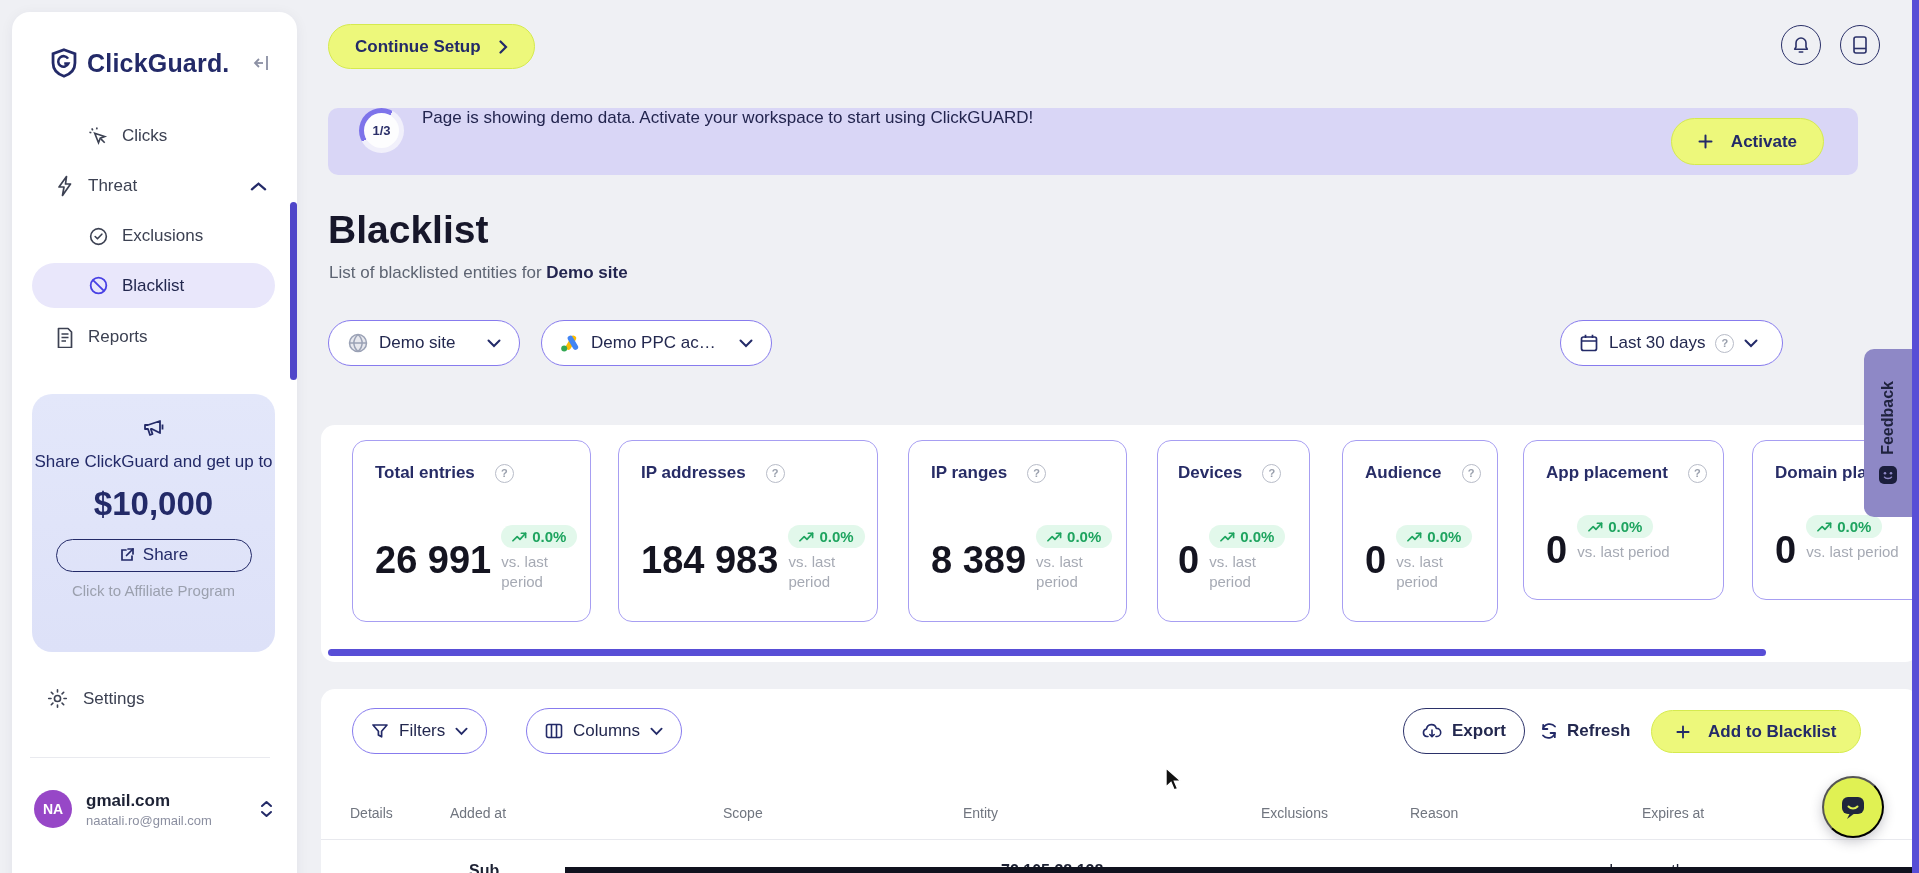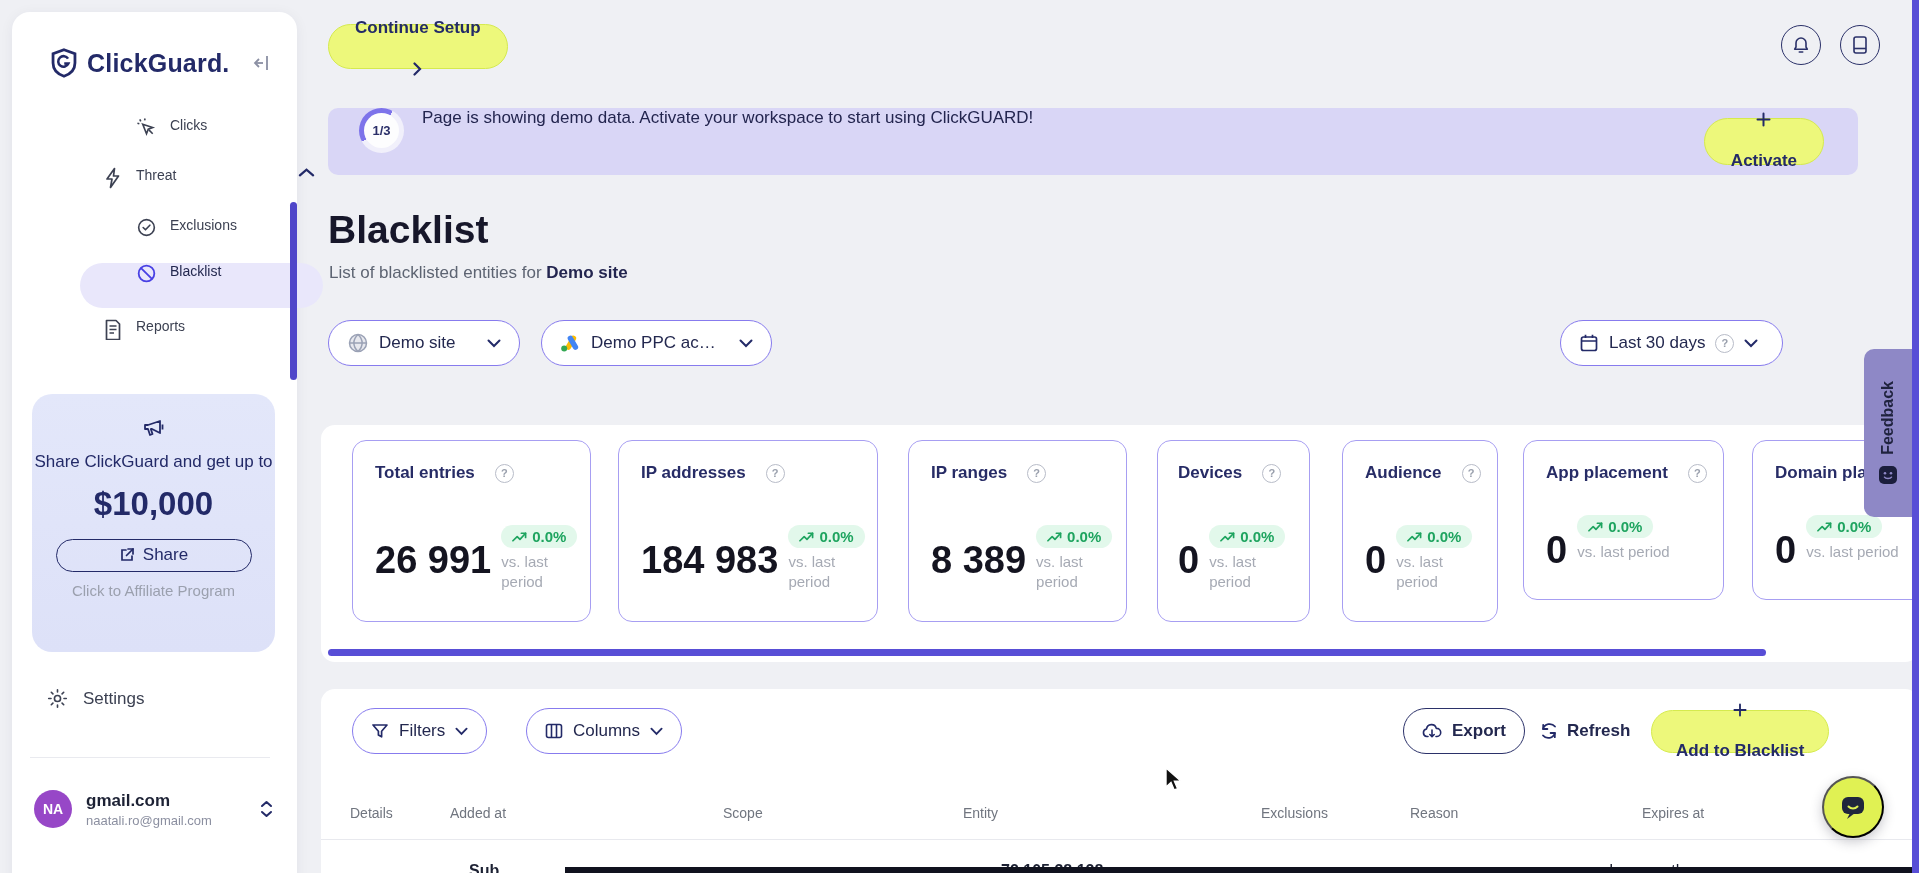--- a/index.html
+++ b/index.html
@@ -6,22 +6,22 @@
   html,body { width:1919px; height:873px; overflow:hidden; }
   body { font-family:"Liberation Sans", sans-serif; background:#eff0f4; color:#23284f; }
   #root { position:relative; width:1919px; height:873px; overflow:hidden; }
 
   
   .sidebar { position:absolute; left:12px; top:12px; width:285px; height:900px;
     background:#ffffff; border-radius:18px; box-shadow:0 2px 14px rgba(30,30,70,.06); }
   .logo-row { position:absolute; left:38px; top:36px; display:flex; align-items:center; gap:9px; }
   .logo-text { font-size:25px; font-weight:800; color:#232a68; letter-spacing:.2px; }
   .collapse-btn { position:absolute; left:240px; top:40px; color:#8b8fa3; cursor:pointer; }
-  .nav-item { position:absolute; display:flex; gap:13px; font-size:14px;
-    color:#3c4152; height:38px; cursor:pointer;margin-left:48px; }
+  .nav-item { position:absolute; display:flex; align-items:center; gap:13px; font-size:17px;
+    color:#3c4152; height:38px; cursor:pointer; }
   .nav-item .lbl { white-space:nowrap; }
   .nav-active { left:20px; top:251px; width:243px; height:45px; background:#e9e7fb;
     border-radius:999px; padding-left:56px; color:#23284f; font-weight:500; }
   .nav-active svg { position:absolute; left:56px; }
   .side-scroll { position:absolute; left:278px; top:190px; width:7px; height:178px;
     background:#4f46c9; border-radius:4px; }
 
   .promo { position:absolute; left:20px; top:382px; width:243px; height:258px;
     background:linear-gradient(180deg,#e3e7fa 0%,#dde1f8 100%); border-radius:20px; text-align:center; }
   .promo-title { margin-top:56px; font-size:17px; font-weight:400; color:#232a68; line-height:1.45; }
@@ -37,22 +37,22 @@
   .side-divider { position:absolute; left:18px; top:745px; width:240px; height:1px; background:#e9eaef; }
   .user-row { position:absolute; left:22px; top:778px; width:240px; display:flex; align-items:center; cursor:pointer; }
   .avatar { width:38px; height:38px; border-radius:50%; background:#9747c7; color:#fff;
     font-size:14px; font-weight:700; display:grid; place-items:center; }
   .user-texts { margin-left:14px; flex:1; }
   .user-name { font-size:17px; font-weight:700; color:#1d2235; }
   .user-email { font-size:13px; color:#8b8fa0; margin-top:2px; }
 
   
   .lime-btn { background:#edf87b; border:1.6px solid #d5ea4e; border-radius:999px;
-    color:#232a68; font-weight:600; display:inline-flex; align-items:center; gap:24px;
-    justify-content:center; cursor:pointer;flex-direction:column; }
+    color:#232a68; font-weight:600; display:inline-flex; align-items:center; gap:18px;
+    justify-content:center; cursor:pointer; }
   .continue-btn { position:absolute; left:328px; top:24px; height:45px; padding:0 26px; font-size:17px; }
   .round-icon-btn { position:absolute; top:25px; width:40px; height:40px; border-radius:50%;
     border:1.6px solid #2b3169; display:grid; place-items:center; background:transparent; cursor:pointer; }
 
   
   .banner { position:absolute; left:328px; top:108px; width:1530px; height:67px;
     background:#d9d6f6; border-radius:10px; display:flex; align-items:flex-start; }
   .ring { position:relative; margin-left:31px; width:45px; height:45px; border-radius:50%;
     background:conic-gradient(from 240deg,#7d73ea 0 150deg,#f1f0fb 150deg 360deg);
     display:grid; place-items:center; flex:none; }

